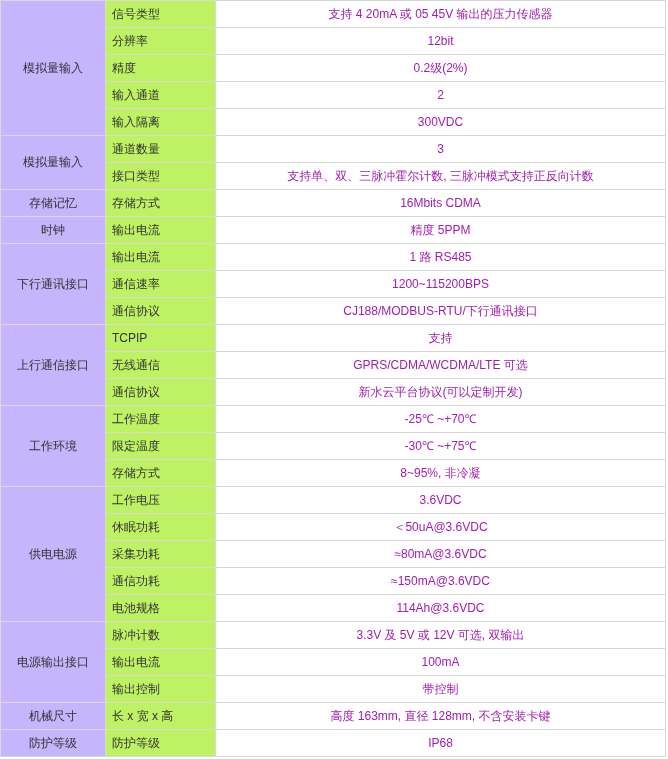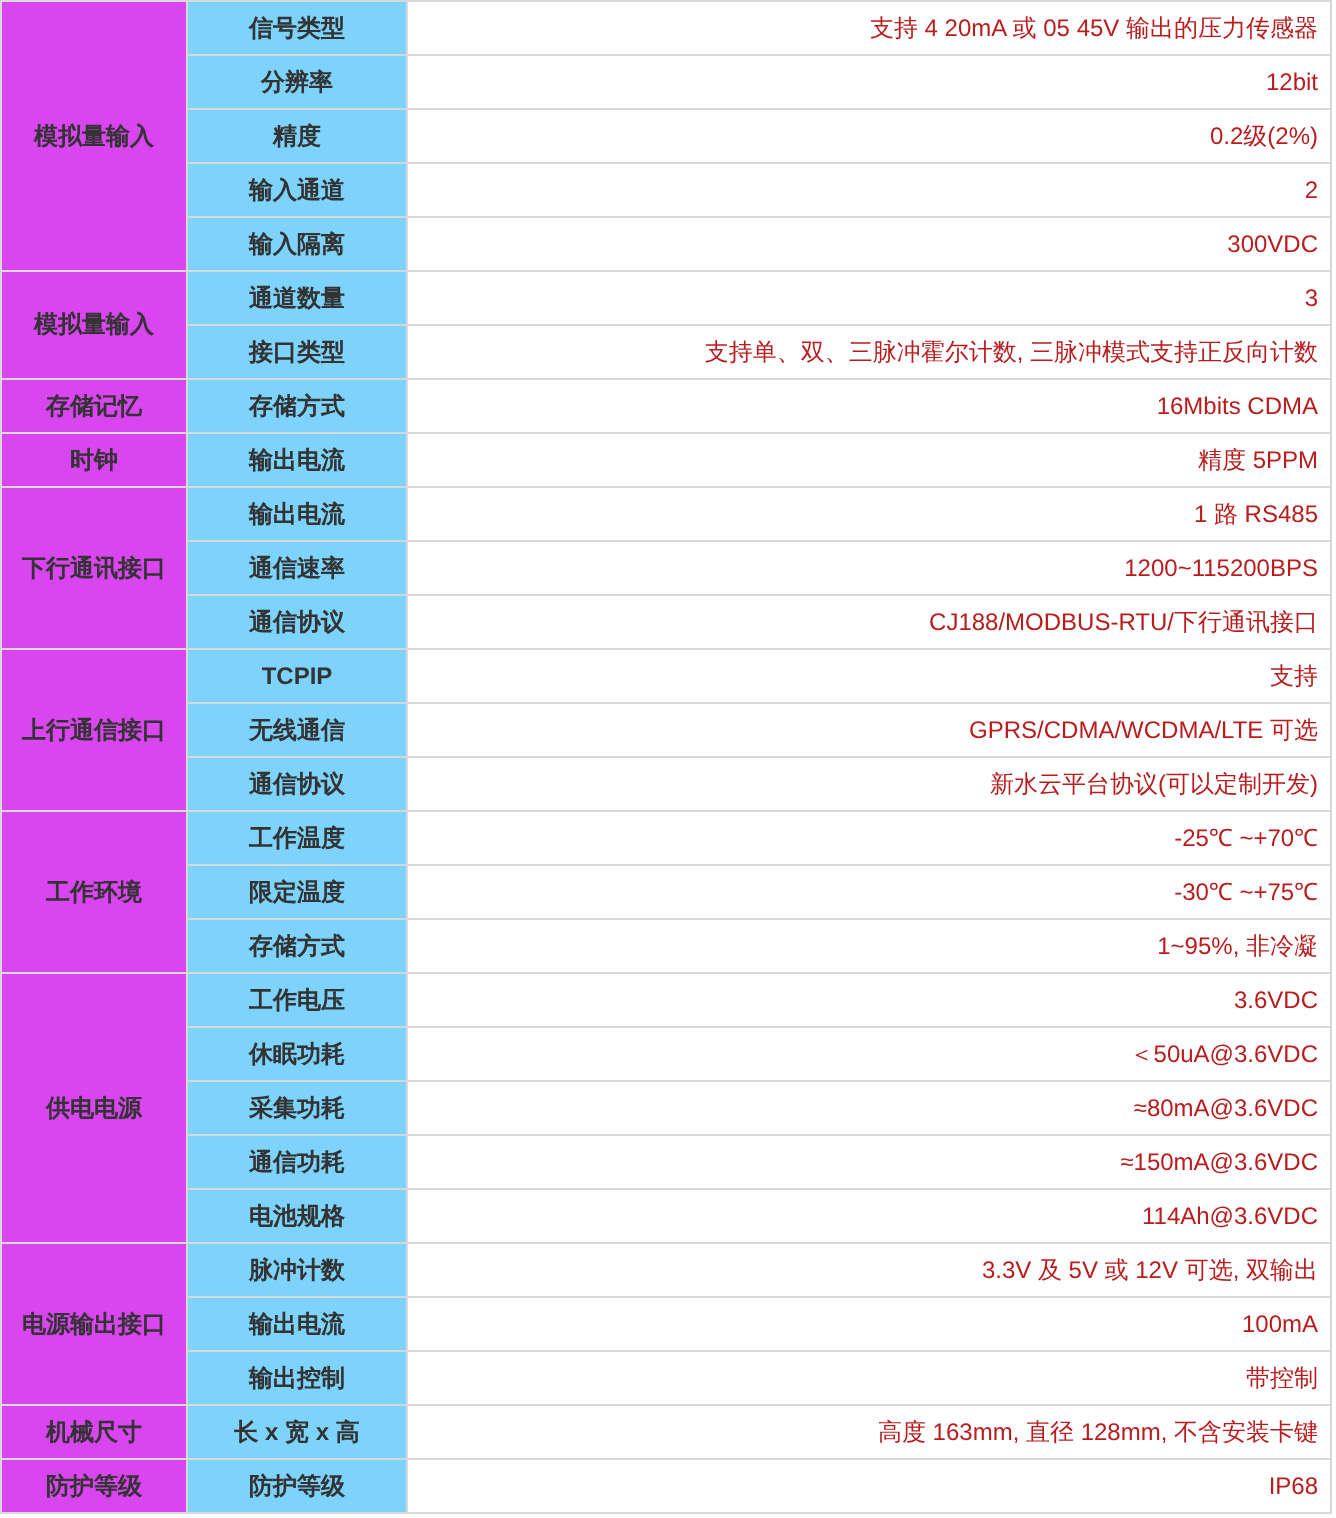--- a/index.html
+++ b/index.html
@@ -25,37 +25,34 @@
     border: 1px solid #d9d9d9;
     padding: 0 6px;
     vertical-align: middle;
     font-size: 12px;
     line-height: 15px;
     height: 27px;
     box-sizing: border-box;
     word-break: break-all;
   }
   td.cat {
-    width: 93px;
-    background: #d946ef;
+    width: 105px;
+    background: #c4b5fd;
     text-align: center;
     color: #333333;
-    font-weight: bold;
   }
   td.sub {
     width: 110px;
-    background: #7dd3fc;
-    text-align: center;
+    background: #bef264;
     color: #333333;
-    font-weight: bold;
   }
   td.val {
     background: #ffffff;
-    text-align: right;
-    color: #b91c1c;
+    text-align: center;
+    color: #a21caf;
     padding-left: 8px;
   }
 </style>
 </head>
 <body>
 
 <table class="spec-table">
   <tbody>
       <tr>
         <td class="cat" rowspan="5">模拟量输入</td>
@@ -127,21 +124,21 @@
         <td class="cat" rowspan="3">工作环境</td>
         <td class="sub">工作温度</td>
         <td class="val">-25℃ ~+70℃</td>
       </tr>
       <tr>
         <td class="sub">限定温度</td>
         <td class="val">-30℃ ~+75℃</td>
       </tr>
       <tr>
         <td class="sub">存储方式</td>
-        <td class="val">1~95%, 非冷凝</td>
+        <td class="val">8~95%, 非冷凝</td>
       </tr>
       <tr>
         <td class="cat" rowspan="5">供电电源</td>
         <td class="sub">工作电压</td>
         <td class="val">3.6VDC</td>
       </tr>
       <tr>
         <td class="sub">休眠功耗</td>
         <td class="val">＜50uA@3.6VDC</td>
       </tr>

